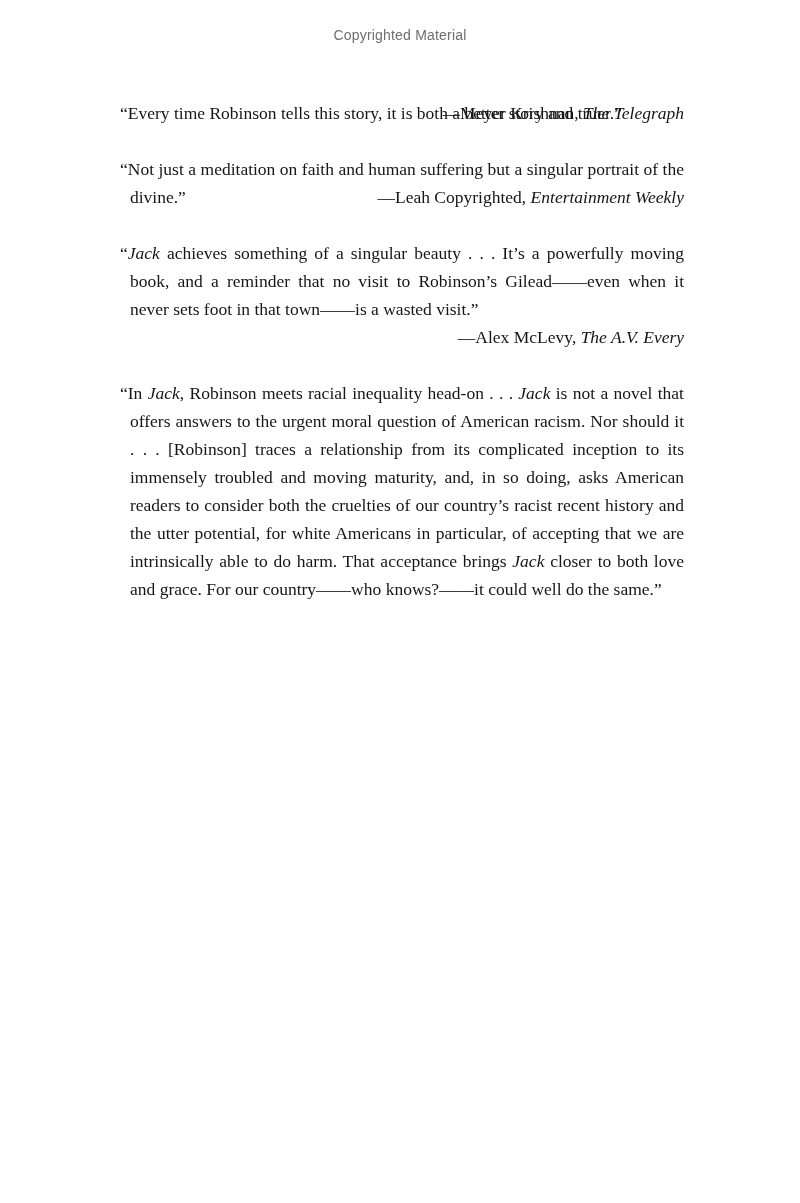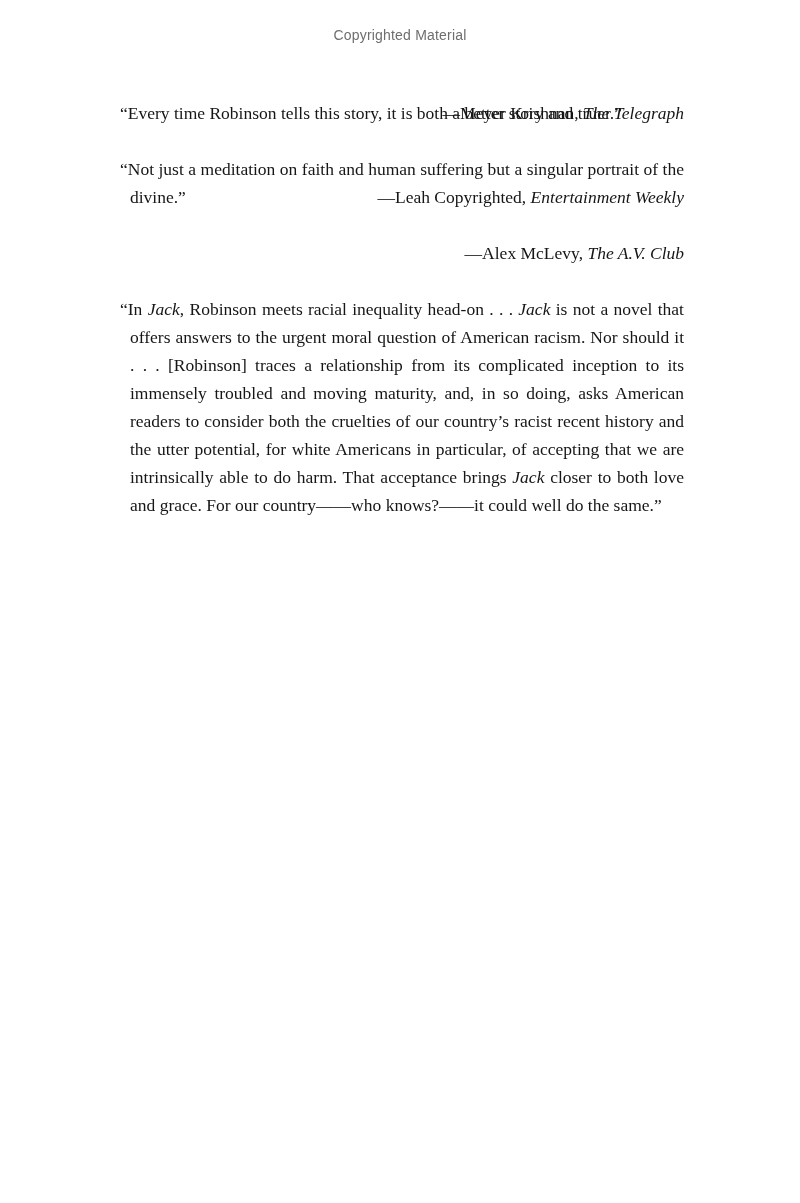--- a/index.html
+++ b/index.html
@@ -71,21 +71,24 @@
     </div>
 
     <div class="quote">
       <p class="qbody">
         <span><span>“Not just a meditation on faith and human suffering but a singular portrait of the divine.”</span></span>
         <span class="attr-inline"><span>—Leah Copyrighted, </span><span class="it">Entertainment Weekly</span></span>
       </p>
     </div>
 
     <div class="quote">
-      <div class="qattr"><span>—Alex McLevy, </span><span class="it">The A.V. Club</span></div>
+      <p class="qbody">
+        <span><span>“</span><span class="it">Jack</span><span> achieves something of a singular beauty . . . It’s a powerfully moving book, and a reminder that no visit to Robinson’s Gilead——even when it never sets foot in that town——is a wasted visit.”</span></span>
+      </p>
+      <div class="qattr"><span>—Alex McLevy, </span><span class="it">The A.V. Every</span></div>
     </div>
 
     <div class="quote">
       <p class="qbody">
         <span><span>“In </span><span class="it">Jack</span><span>, Robinson meets racial inequality head-on . . . </span><span class="it">Jack</span><span> is not a novel that offers answers to the urgent moral question of American racism. Nor should it . . . [Robinson] traces a relationship from its complicated inception to its immensely troubled and moving maturity, and, in so doing, asks American readers to consider both the cruelties of our country’s racist recent history and the utter potential, for white Americans in particular, of accepting that we are intrinsically able to do harm. That acceptance brings </span><span class="it">Jack</span><span> closer to both love and grace. For our country——who knows?——it could well do the same.”</span></span>
       </p>
     </div>
 
   </div>
 

